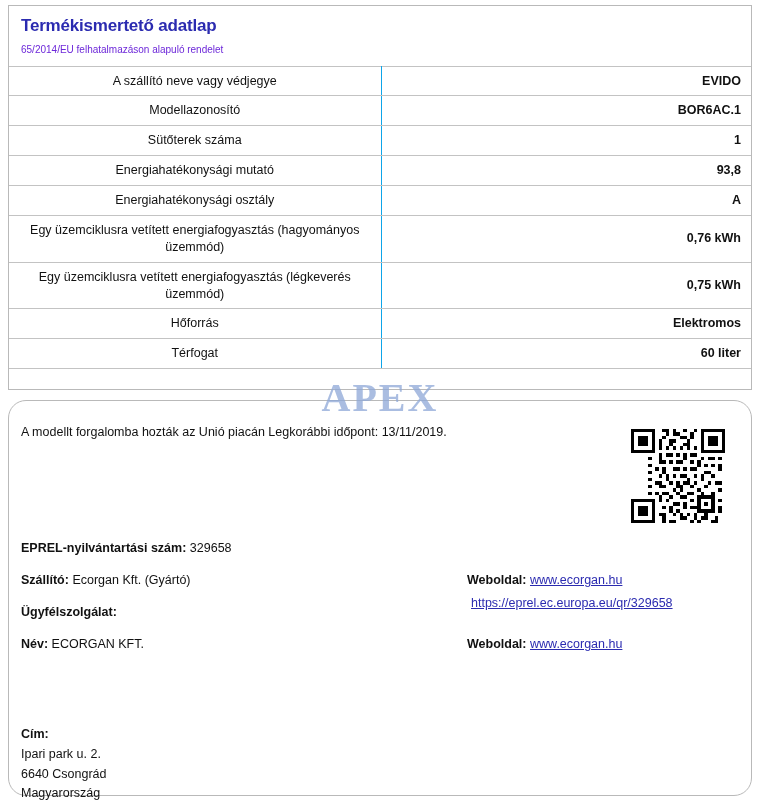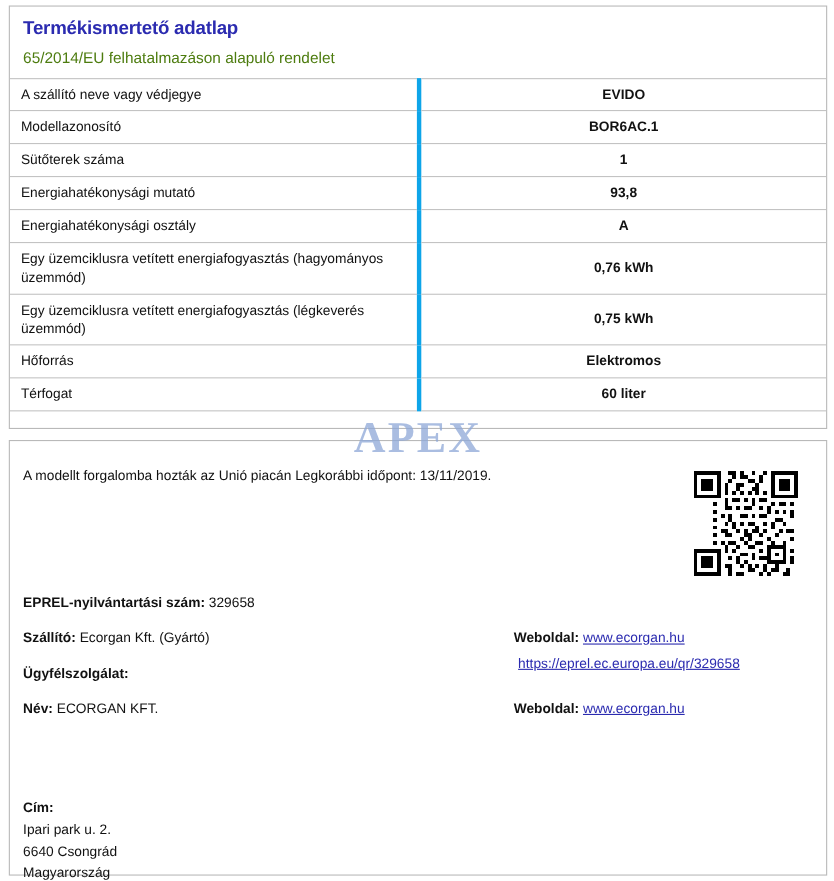--- a/index.html
+++ b/index.html
@@ -32,46 +32,46 @@
 
   .doc-title {
     font-size: 17px;
     font-weight: bold;
     color: #2b2bb0;
     letter-spacing: -0.2px;
     padding: 10px 0 0 12px;
     line-height: 1.15;
   }
   .doc-subtitle {
-    font-size: 14px;
-    color: #4d7c0f;
+    font-size: 10px;
+    color: #6d28d9;
     padding: 8px 0 0 12px;
   }
 
   table.spec {
     width: 100%;
     border-collapse: collapse;
     margin-top: 11px;
     font-size: 12.5px;
     color: #111111;
   }
   table.spec td {
     border-top: 1px solid #c3c3c3;
     border-bottom: 1px solid #c3c3c3;
     padding: 6px 10px;
     vertical-align: middle;
     line-height: 1.35;
   }
   table.spec td.label {
     width: 372px;
-    border-right: 4px solid #0ea5e9;
-    text-align: left;
+    border-right: 1px solid #0ea5e9;
+    text-align: center;
   }
   table.spec td.value {
-    text-align: center;
+    text-align: right;
     font-weight: bold;
   }
   table.spec tr.section td {
     font-weight: bold;
     border-right: none;
   }
   table.spec tr.tall td { height: 44px; }
 
   
   #watermark {
@@ -95,20 +95,21 @@
   }
 
   
   #bottom-panel {
     left: 8px;
     top: 400px;
     width: 744px;
     height: 396px;
     font-size: 12.5px;
     color: #111111;
+    border-radius: 18px;
   }
   .market-line {
     position: absolute;
     left: 12px;
     top: 24px;
     font-size: 12.5px;
     color: #111111;
   }
 
   

